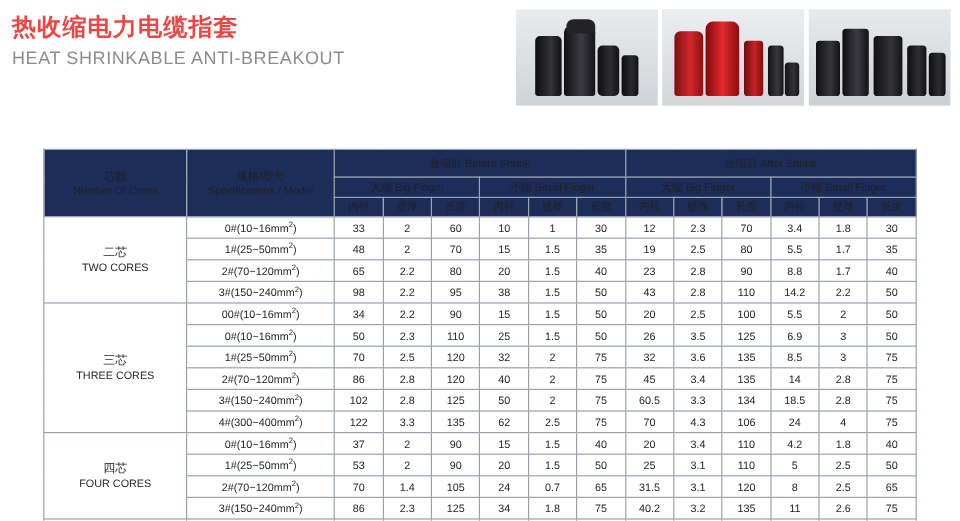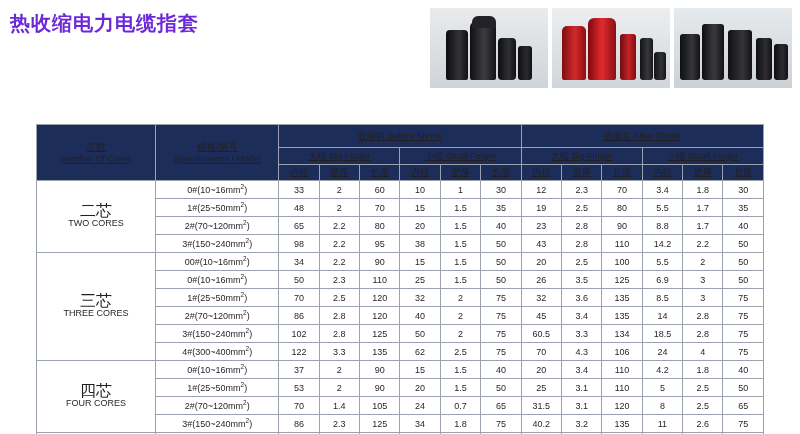--- a/index.html
+++ b/index.html
@@ -28,21 +28,21 @@
     height: 92px;
   }
   .title-block {
     position: absolute;
     left: 10px;
     top: 10px;
   }
   .title-cn {
     font-size: 20px;
     font-weight: bold;
-    color: #6d28d9;
+    color: #ef4444;
     letter-spacing: 1px;
     line-height: 26px;
   }
   .title-en {
     font-size: 15px;
     color: #8c8c8c;
     letter-spacing: 0.5px;
     line-height: 22px;
     margin-top: 2px;
   }
@@ -146,52 +146,52 @@
     vertical-align: middle;
     font-size: 9px;
     color: #231f20;
     padding: 0;
   }
   thead th {
     background: #1c2d5a;
     color: #ffffff;
     font-weight: normal;
     border-color: #4a5a82;
-    text-decoration: underline;
   }
   thead .h1 { height: 22px; font-size: 10px; line-height: 12px; }
   thead .h2 { height: 16px; font-size: 9.5px; }
   thead .h3 { height: 15px; font-size: 9px; }
   .corner-cn { font-size: 9.5px; line-height: 11px; margin-top: 22px; }
   .corner-en { font-size: 9px; line-height: 11px; }
 
   td.group {
     font-size: 9.5px;
     line-height: 12px;
     background: #ffffff;
   }
-  td.group .g-cn { display:block; font-size: 16px; }
+  td.group .g-cn { display:block; font-size: 10px; }
   td.group .g-en { display:block; font-size: 9px; }
   td.model {
     font-size: 9px;
     text-align: center;
     white-space: nowrap;
   }
   td.num { font-size: 9px; }
   sup { font-size: 6.5px; vertical-align: super; line-height: 0; }
   tbody tr { height: 18px; }
 </style>
 </head>
 <body>
 
 <div class="page">
 
   <div class="header">
     <div class="title-block">
       <div class="title-cn">热收缩电力电缆指套</div>
+      <div class="title-en">HEAT SHRINKABLE ANTI-BREAKOUT</div>
     </div>
 
     <div class="photos">
       <div class="photo p1">
         <div class="bg"></div>
         <div class="boot b1"></div>
           <div class="boot b2"></div>
         <div class="fingers"></div>
         <div class="boot b3"></div>
           <div class="boot b4"></div>

